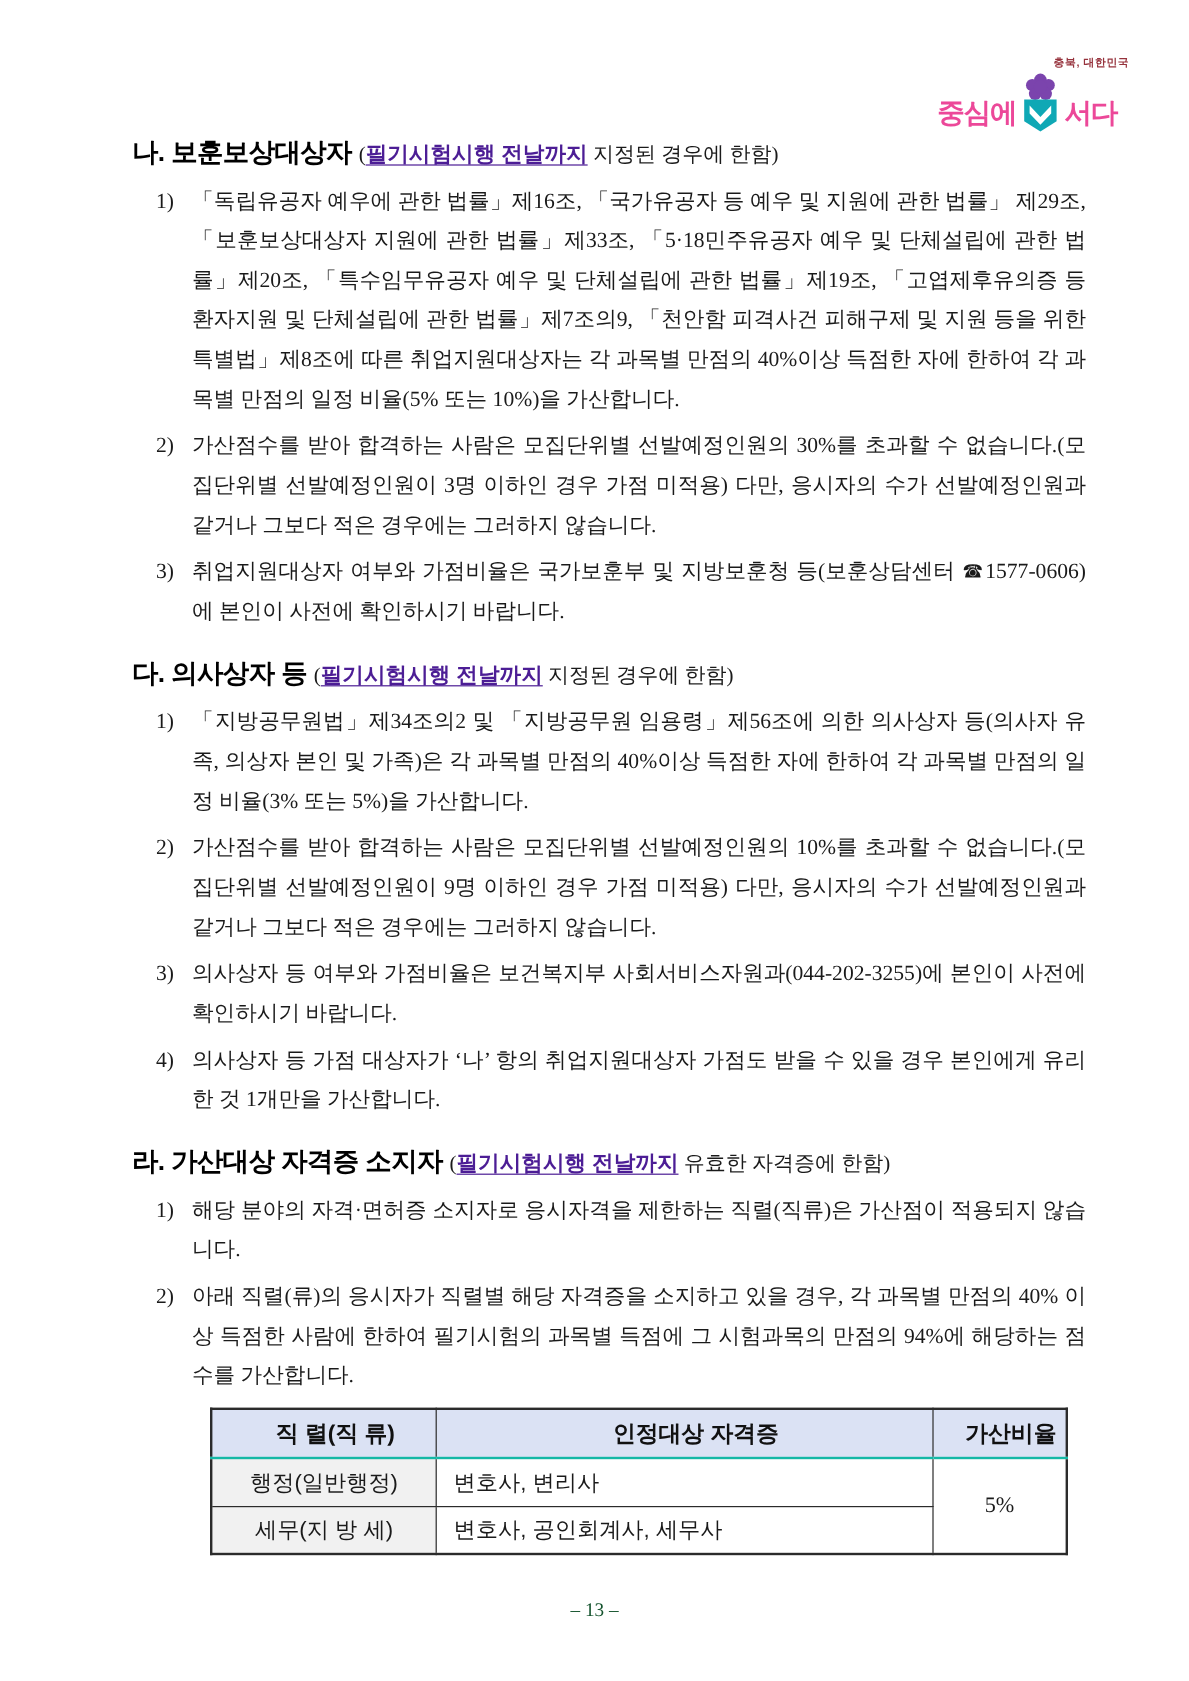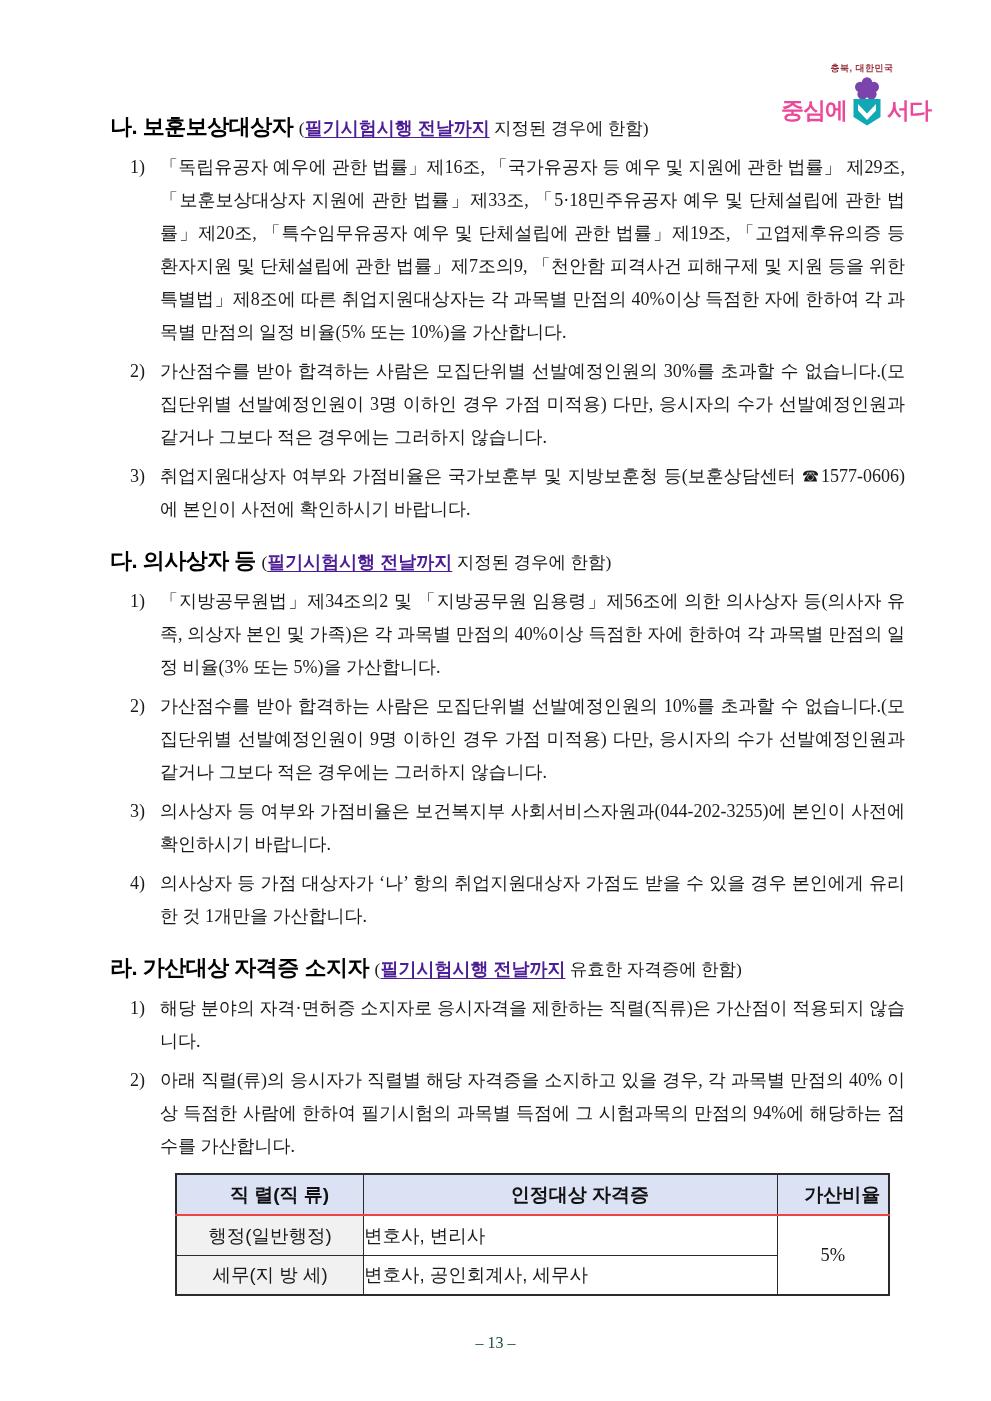--- a/index.html
+++ b/index.html
@@ -4,21 +4,21 @@
 <style>
   * { margin:0; padding:0; box-sizing:border-box; }
   html,body { background:#ffffff; }
   body {
     width:991px; height:1401px; position:relative; overflow:hidden;
     font-family:"Liberation Serif","DejaVu Serif",serif;
     color:#1a1a1a;
   }
 
   
-  .logo { position:absolute; top:46px; right:50px; width:160px; text-align:center;margin-top:16px; }
+  .logo { position:absolute; top:46px; right:50px; width:160px; text-align:right; }
   .logo-tagline {
     font-family:"Liberation Sans","DejaVu Sans",sans-serif;
     font-size:9px; font-weight:bold; color:#96323c; letter-spacing:0.5px;
     margin-left:2px; margin-bottom:1px;
   }
   .logo-row { display:flex; align-items:flex-end; gap:2px; }
   .logo-word {
     font-family:"Liberation Sans","DejaVu Sans",sans-serif;
     font-size:23px; font-weight:bold; color:#ec4899; line-height:1;
     letter-spacing:-1px;
@@ -49,28 +49,28 @@
 
   
   .cert-table {
     margin:10px 0 0 65px; width:715px; border-collapse:collapse;
     font-family:"Liberation Sans","DejaVu Sans",sans-serif;
     border:2px solid #2b2b2b;
   }
   .cert-table th, .cert-table td { border:1px solid #2b2b2b; }
   .cert-table th {
     background:#dbe2f4; font-size:19px; font-weight:bold; color:#111;
-    height:41px; text-align:center; border-bottom:2px solid #ef4444;padding-left:19px;
+    height:41px; text-align:center; border-bottom:2px solid #14b8a6;padding-left:19px;
   }
   .cert-table td { font-size:18.5px; color:#1a1a1a; height:40px; }
   .col-jikryeol { width:188px; }
   .col-cert     { width:415px; }
   .col-ratio    { width:112px; }
   .td-cat  { background:#f1f1f1; text-align:center; }
-  .td-cert { text-align:left; background:#fff; }
+  .td-cert { text-align:left; padding-left:14px; background:#fff; }
   .td-ratio{ text-align:center; background:#fff; font-family:"Liberation Serif","DejaVu Serif",serif; font-size:19px; }
 
   
   .footer {
     position:absolute; left:0; right:0; top:1334px; text-align:center;
     font-size:16px; color:#14532d; font-family:"Liberation Serif","DejaVu Serif",serif;
   }
 </style>
 </head>
 <body>

